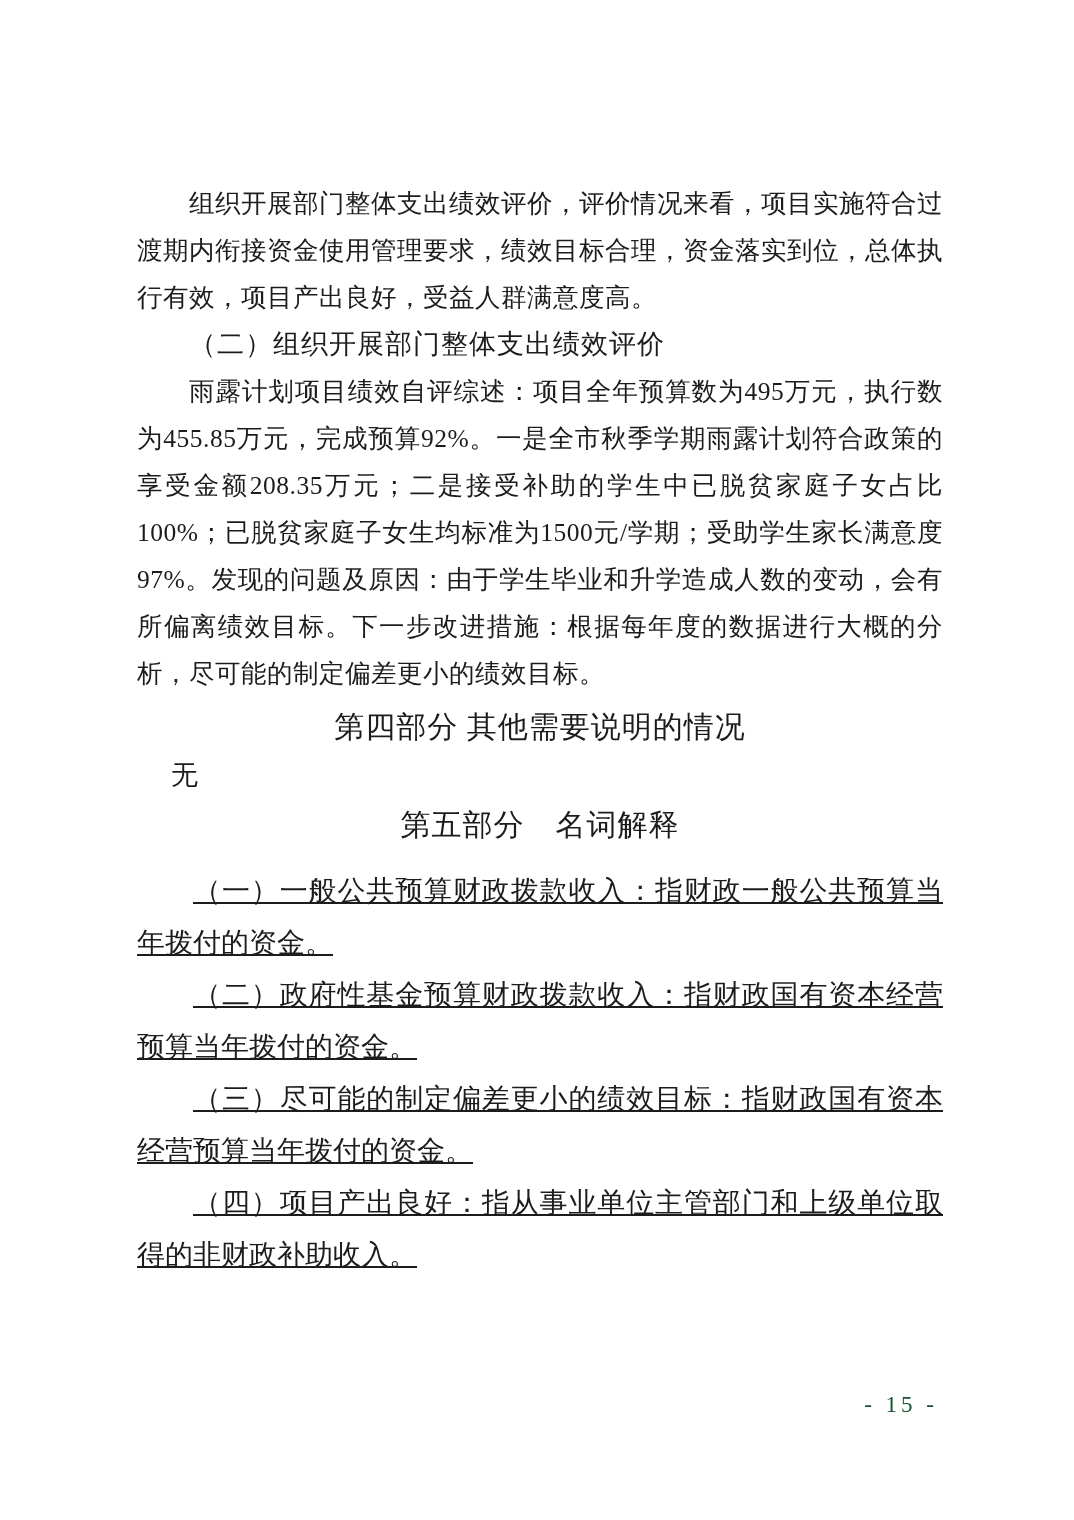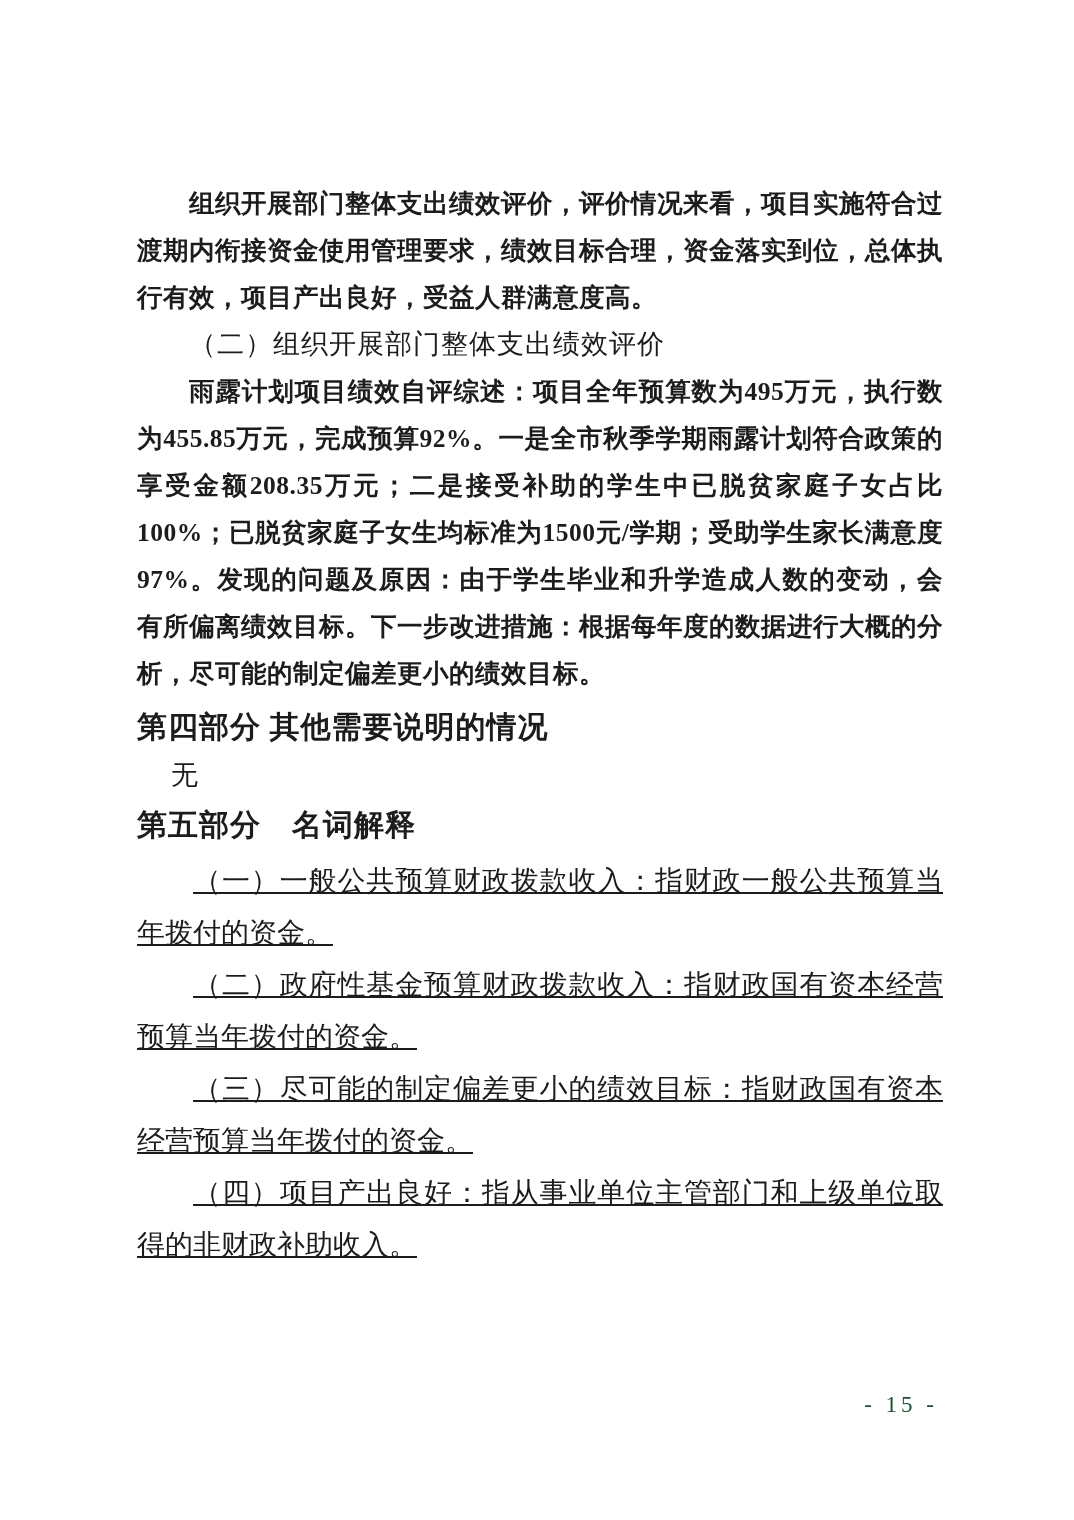--- a/index.html
+++ b/index.html
@@ -22,44 +22,44 @@
     top: 180px;
     width: 806px;
   }
   p.body-para {
     margin: 0;
     font-size: 25.5px;
     line-height: 47px;
     text-align: justify;
     text-indent: 52px;
     letter-spacing: 0.5px;
-    font-weight: bold;
   }
   p.sub-heading {
     margin: 0;
     font-size: 27px;
     line-height: 47px;
     text-indent: 52px;
     letter-spacing: 1px;
   }
   .part-title {
     margin: 0;
     font-size: 30px;
     line-height: 48px;
-    font-weight: bold;
+    font-weight: normal;
+    text-align: center;
     letter-spacing: 1px;
   }
   .part4-title { margin-top: 6px; }
   .none-line {
     margin: 0;
     font-size: 27px;
     line-height: 48px;
     text-indent: 34px;
   }
-  .part5-title { margin-top: 2px; margin-bottom: 6px; }
+  .part5-title { margin-top: 2px; margin-bottom: 16px; }
   p.term-para {
     margin: 0;
     font-size: 28px;
     line-height: 52px;
     text-align: justify;
     text-indent: 56px;
     letter-spacing: 0px;
     text-decoration: underline;
   }
   .page-number {

